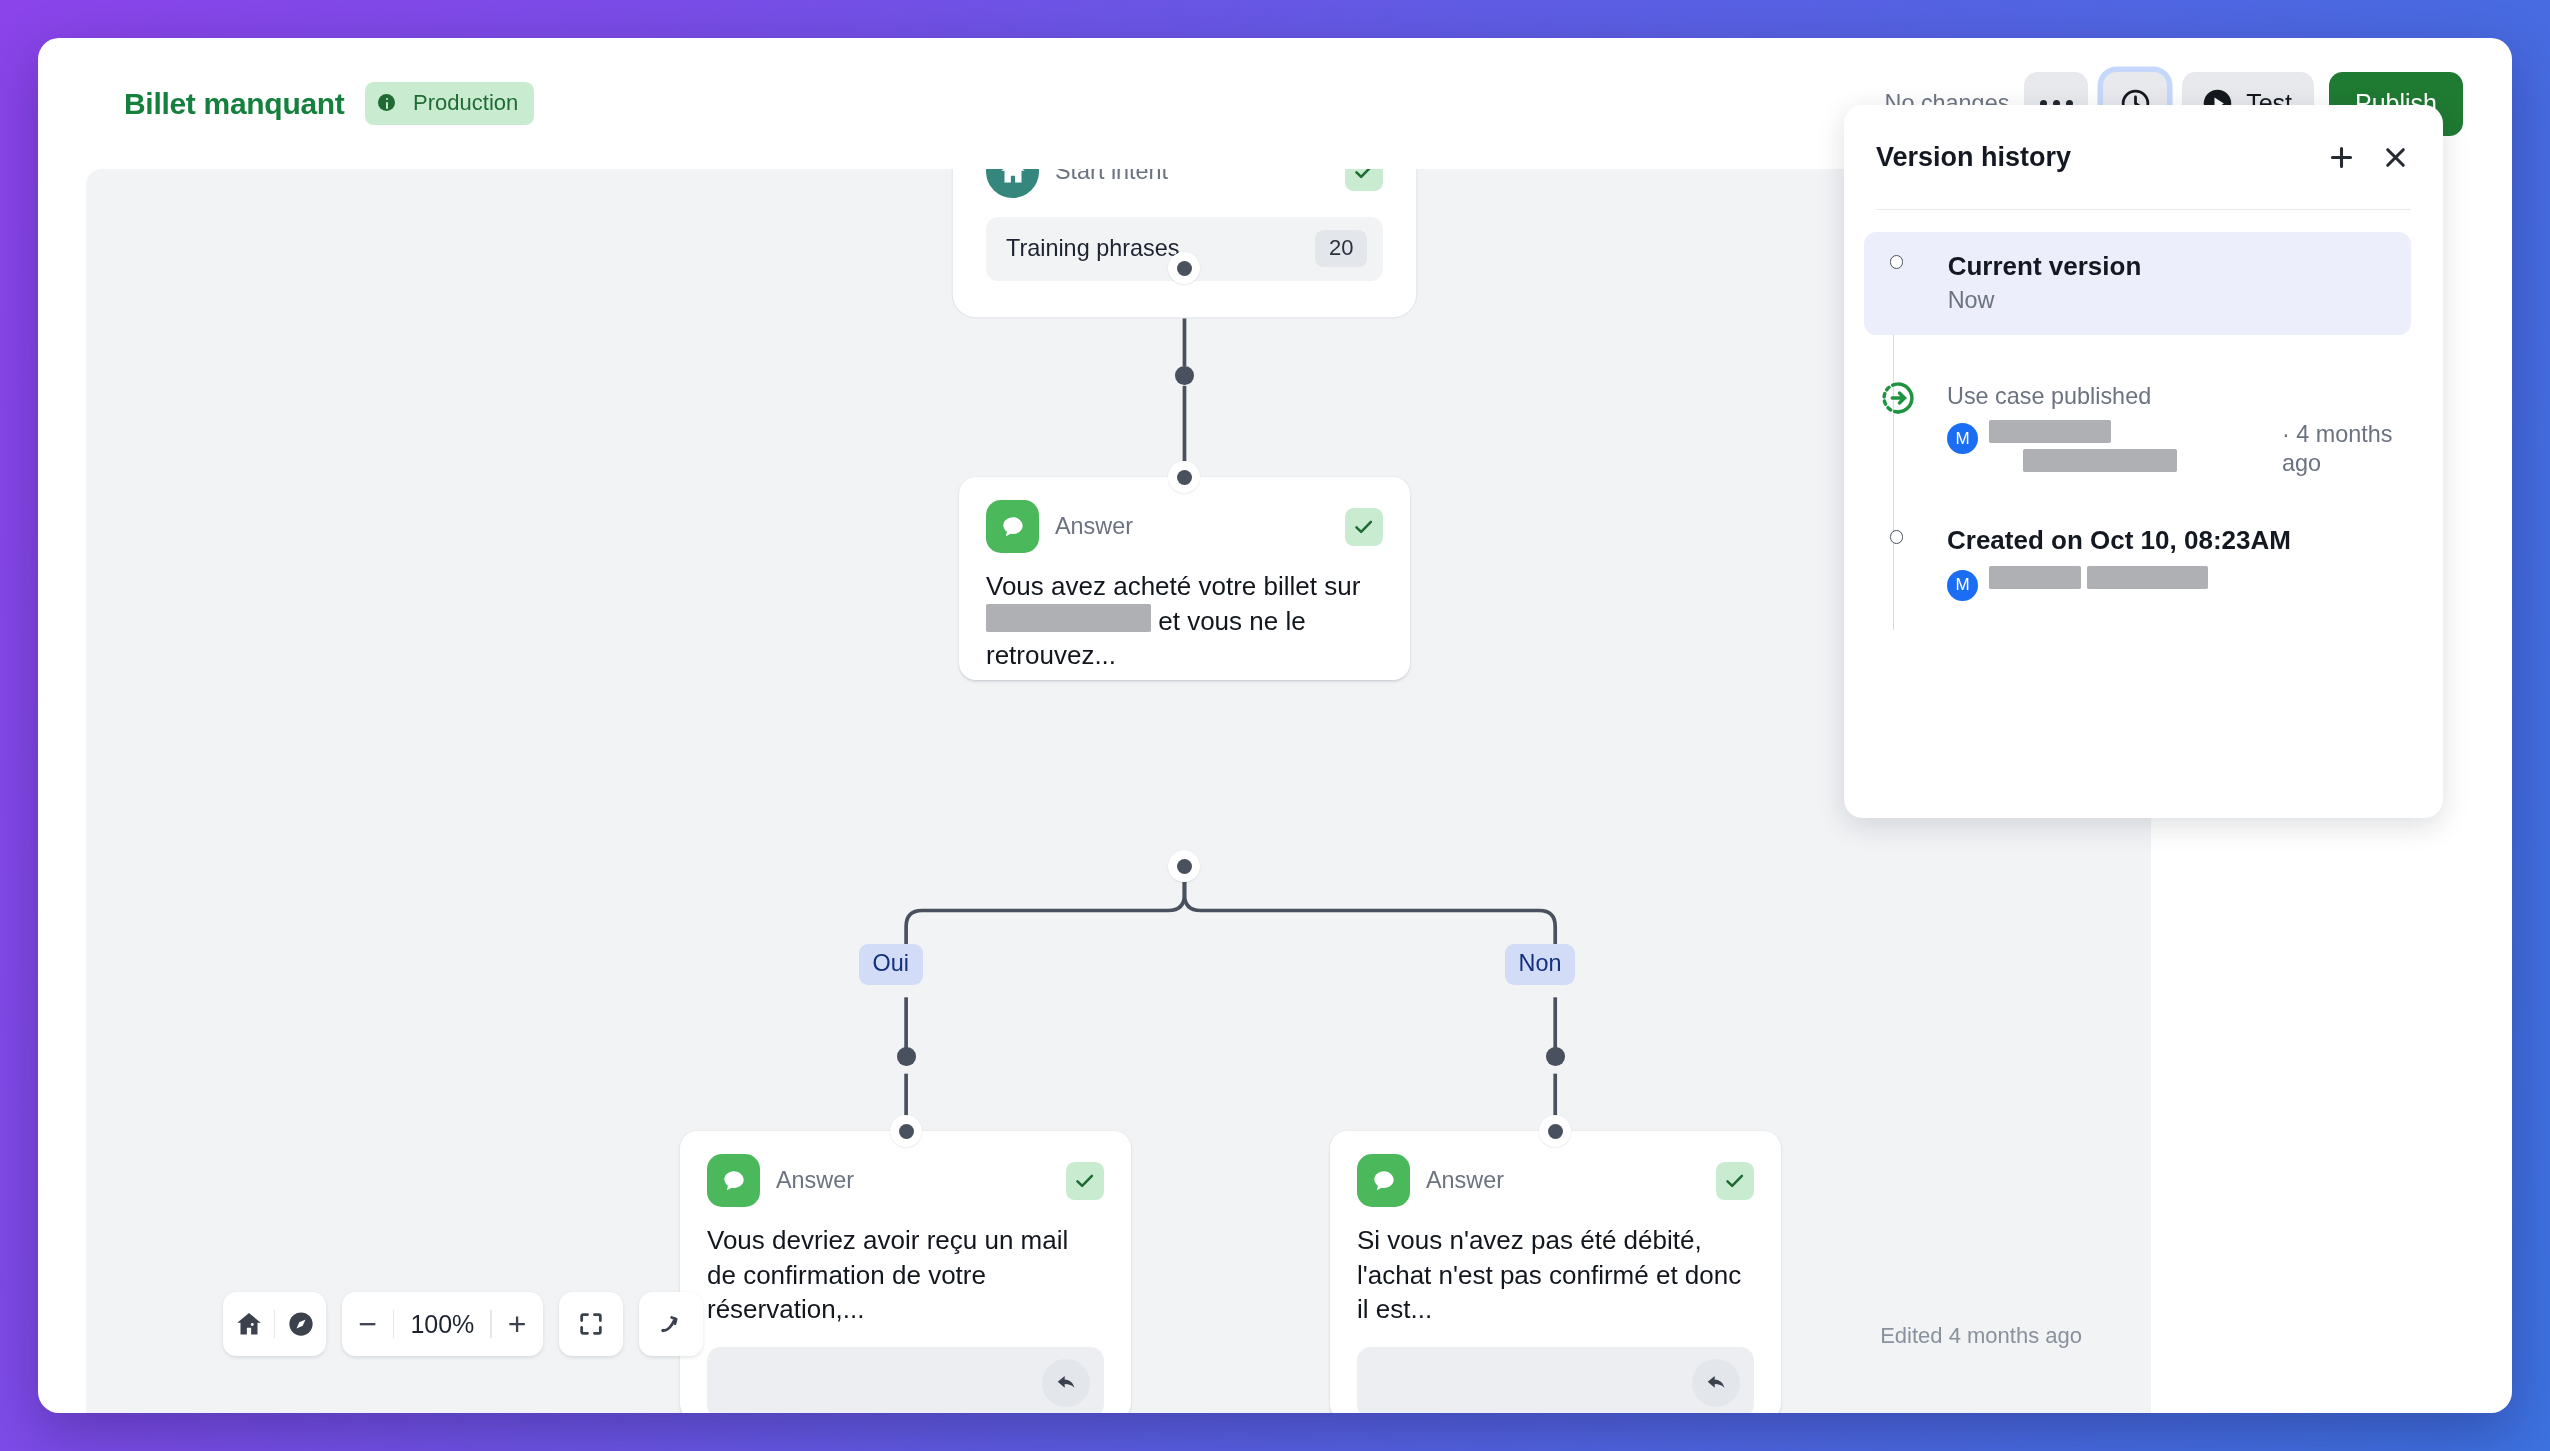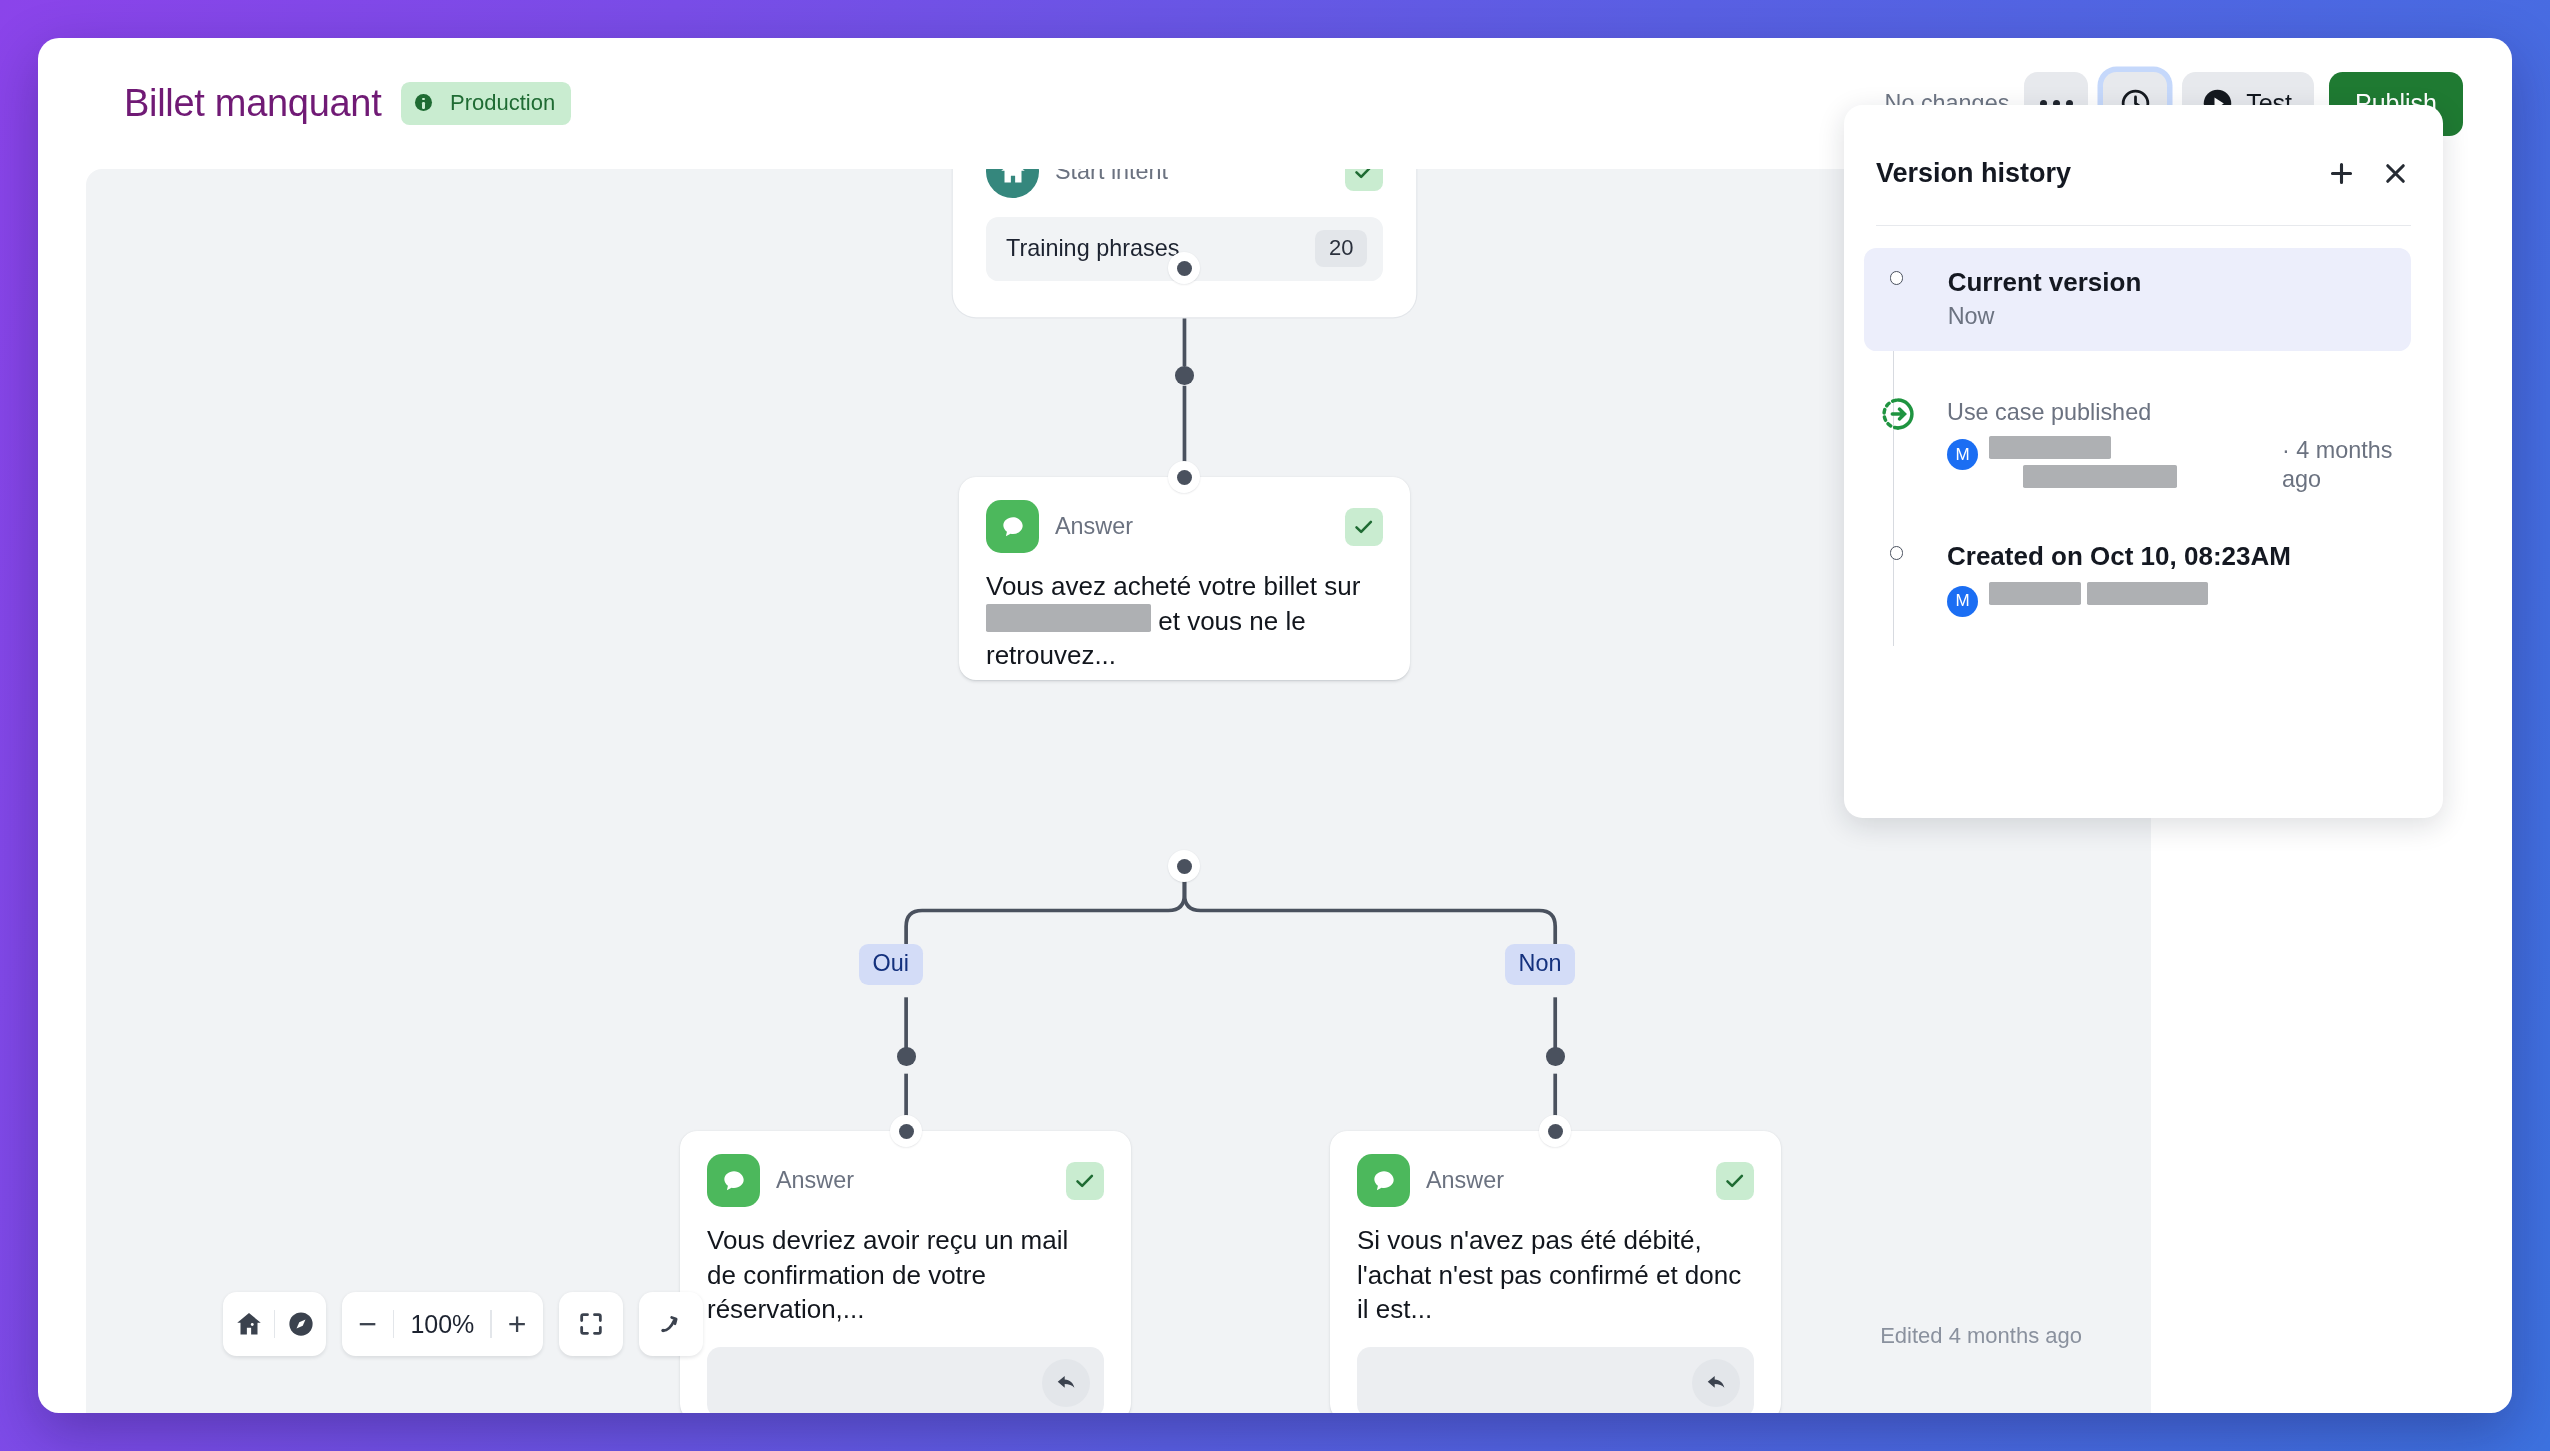--- a/index.html
+++ b/index.html
@@ -34,23 +34,23 @@
     left: 0; top: 0;
     width: 100%;
     height: 131px;
     display: flex;
     align-items: center;
     padding: 0 49px 0 86px;
   }
   .header-left { display: flex; align-items: center; gap: 20px; }
 
   .page-title {
-    font-size: 38px;
-    font-weight: normal;
-    color: #701a75;
+    font-size: 30px;
+    font-weight: bold;
+    color: #15803d;
     letter-spacing: -0.3px;
     white-space: nowrap;
   }
 
   .env-badge {
     display: inline-flex;
     align-items: center;
     gap: 18px;
     background: #c9ecd0;
     color: #1f6b33;
@@ -320,21 +320,20 @@
     background: #ffffff;
     border-radius: 18.5px;
     box-shadow: 0 7.4px 28px rgba(20,25,40,.14);
     padding: 0 32px;
   }
   .vh-head {
     height: 105px;
     display: flex;
     align-items: center;
     border-bottom: 1.2px solid #e7e9ed;
-    margin-top: 16px;
   }
   .vh-title { font-size: 27px; font-weight: bold; color: #141821; }
   .vh-actions { margin-left: auto; display: flex; align-items: center; gap: 23.4px; }
   .vh-icon-btn { background: none; border: none; cursor: pointer; padding: 0; display: flex; }
 
   .vh-list { position: relative; padding-top: 22px; }
   .vh-rail {
     position: absolute;
     left: 16.6px;
     top: 65px;

